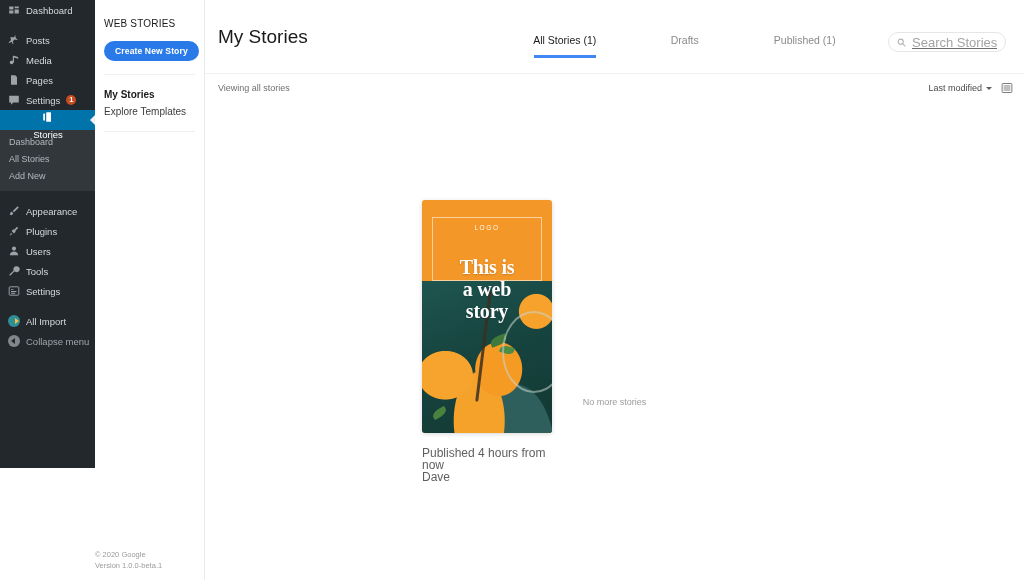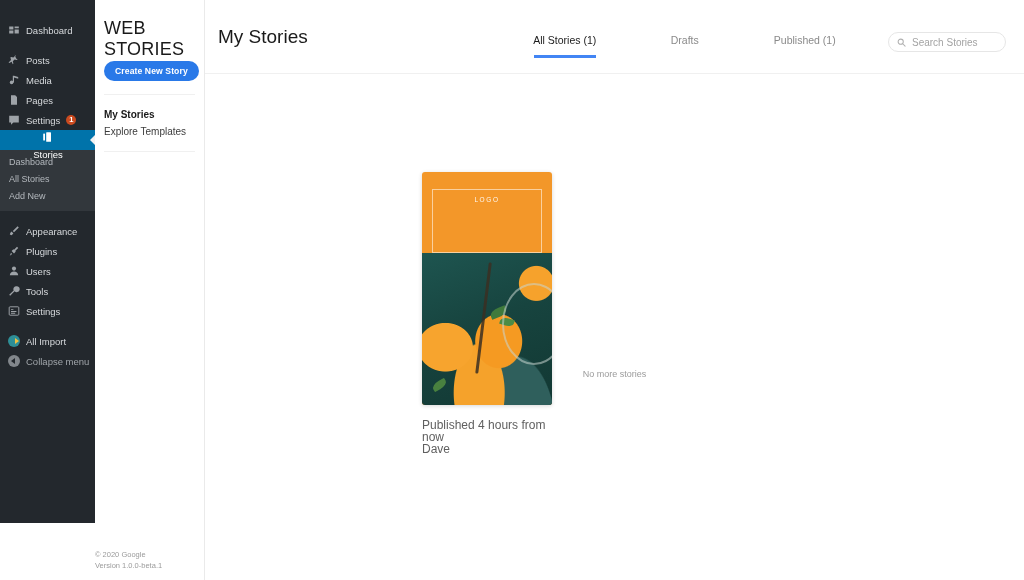--- a/index.html
+++ b/index.html
@@ -5,23 +5,23 @@
   * { box-sizing: border-box; margin: 0; padding: 0; }
   html, body {
     width: 1024px; height: 580px;
     font-family: "Liberation Sans", sans-serif;
     background: #ffffff; overflow: hidden;
   }
   .app { display: flex; width: 1024px; height: 580px; }
 
   
   .wp-sidebar {
-    width: 95px; flex: 0 0 95px; height: 523px;
+    width: 95px; flex: 0 0 95px; height: 468px;
     background: #23282d; color: #b4b9be;
-    font-size: 9.5px; position: relative; padding-top: 20px;
+    font-size: 9.5px; position: relative; padding-top: 0;
   }
   .wp-item {
     display: flex; align-items: center; gap: 6px;
     height: 20px; padding: 0 6px 0 7px; position: relative;
     color: #d7dadd; white-space: nowrap;
   }
   .wp-item .wp-ico {
     width: 13px; height: 13px; flex: 0 0 13px;
     display: flex; align-items: center; justify-content: center;
     color: #9ea3a8;
@@ -70,22 +70,22 @@
   }
   .wp-collapse { color: #a0a5aa; }
 
   
   .ws-nav {
     width: 110px; flex: 0 0 110px; height: 580px;
     background: #fff; border-right: 1px solid #eaeaea;
     padding: 18px 0 0 9px; position: relative;
   }
   .ws-title {
-    font-size: 18px; color: #1a1a1a; letter-spacing: .2px;
-    font-weight: 400;
+    font-size: 10px; color: #1a1a1a; letter-spacing: .2px;
+    margin-bottom: 11px; font-weight: 400;
   }
   .ws-create-btn {
     display: inline-block; background: #2979e8; color: #fff;
     border: none; border-radius: 11px; font-size: 8.6px;
     font-weight: bold; padding: 5px 11px; cursor: pointer;
     letter-spacing: .1px; font-family: inherit;
   }
   .ws-divider { border-top: 1px solid #f0f0f0; margin: 13px 9px 0 0; }
   .ws-links { padding-top: 11px; }
   .ws-link {
@@ -126,22 +126,22 @@
     content: ""; position: absolute; left: 50%; transform: translateX(-50%);
     bottom: 0; width: 62px; height: 3px; background: #4285f4;
   }
   .search-wrap { margin-left: auto; margin-top: -6px; }
   .search-box {
     display: flex; align-items: center; gap: 6px;
     width: 118px; height: 20px; border: 1px solid #e6e6e6;
     border-radius: 10px; padding: 0 8px; background: #fff;
   }
   .search-box input {
-    border: none; outline: none; font-size: 10px; color: #6d6d6d;
-    font-family: inherit; background: transparent; width: 100%;
+    border: none; outline: none; font-size: 13px; color: #6d6d6d;
+    font-family: inherit; background: transparent; width: 100%; text-decoration: underline;
   }
   .search-box input::placeholder { color: #a3a3a3; }
   .search-ico { color: #b0b0b0; display: flex; flex: 0 0 9px; }
 
   .subbar {
     height: 28px; flex: 0 0 28px;
     display: flex; align-items: center;
     padding: 0 11px 0 13px; font-size: 9px; color: #6f6f6f;
   }
   .subbar-right { margin-left: auto; display: flex; align-items: center; gap: 9px; }
@@ -387,32 +387,54 @@
             <svg width="9" height="9" viewBox="0 0 16 16" fill="none" stroke="currentColor" stroke-width="1.8">
                 <circle cx="6.6" cy="6.6" r="4.6"></circle>
                 <line x1="10.2" y1="10.2" x2="14.4" y2="14.4" stroke-linecap="round"></line>
               </svg>
           </span>
           <input type="text" placeholder="Search Stories" style="">
         </div>
       </div>
     </div>
 
+    <div class="subbar">
+      <span>Viewing all stories</span>
+      <div class="subbar-right">
+        <div class="sort-ctl">
+          <span>Last modified</span>
+          <span class="caret"></span>
+        </div>
+        <span class="viewtoggle">
+          <svg width="12" height="12" viewBox="0 0 16 16" fill="none" stroke="currentColor" stroke-width="1.3">
+              <rect x="1.5" y="2" width="13" height="12" rx="1"></rect>
+              <line x1="3.5" y1="5.3" x2="12.5" y2="5.3"></line>
+              <line x1="3.5" y1="8" x2="12.5" y2="8"></line>
+              <line x1="3.5" y1="10.7" x2="12.5" y2="10.7"></line>
+            </svg>
+        </span>
+      </div>
+    </div>
 
     <div class="content">
 
       <div class="story-card">
         <div class="card-thumb">
           <div class="thumb-photo">
             <span class="leaf l1"></span>
               <span class="leaf l2"></span>
               <span class="leaf l3"></span>
           </div>
           <div class="logo-frame"></div>
           <div class="logo-txt">LOGO</div>
+          <div class="headline">
+            <div>This is</div>
+            <div>a web</div>
+            <div>story</div>
+          </div>
         </div>
         <div class="card-meta">
           <div>Published 4 hours from now</div>
           <div>Dave</div>
         </div>
       </div>
 
       <div class="no-more">No more stories</div>
     </div>
   </div>

